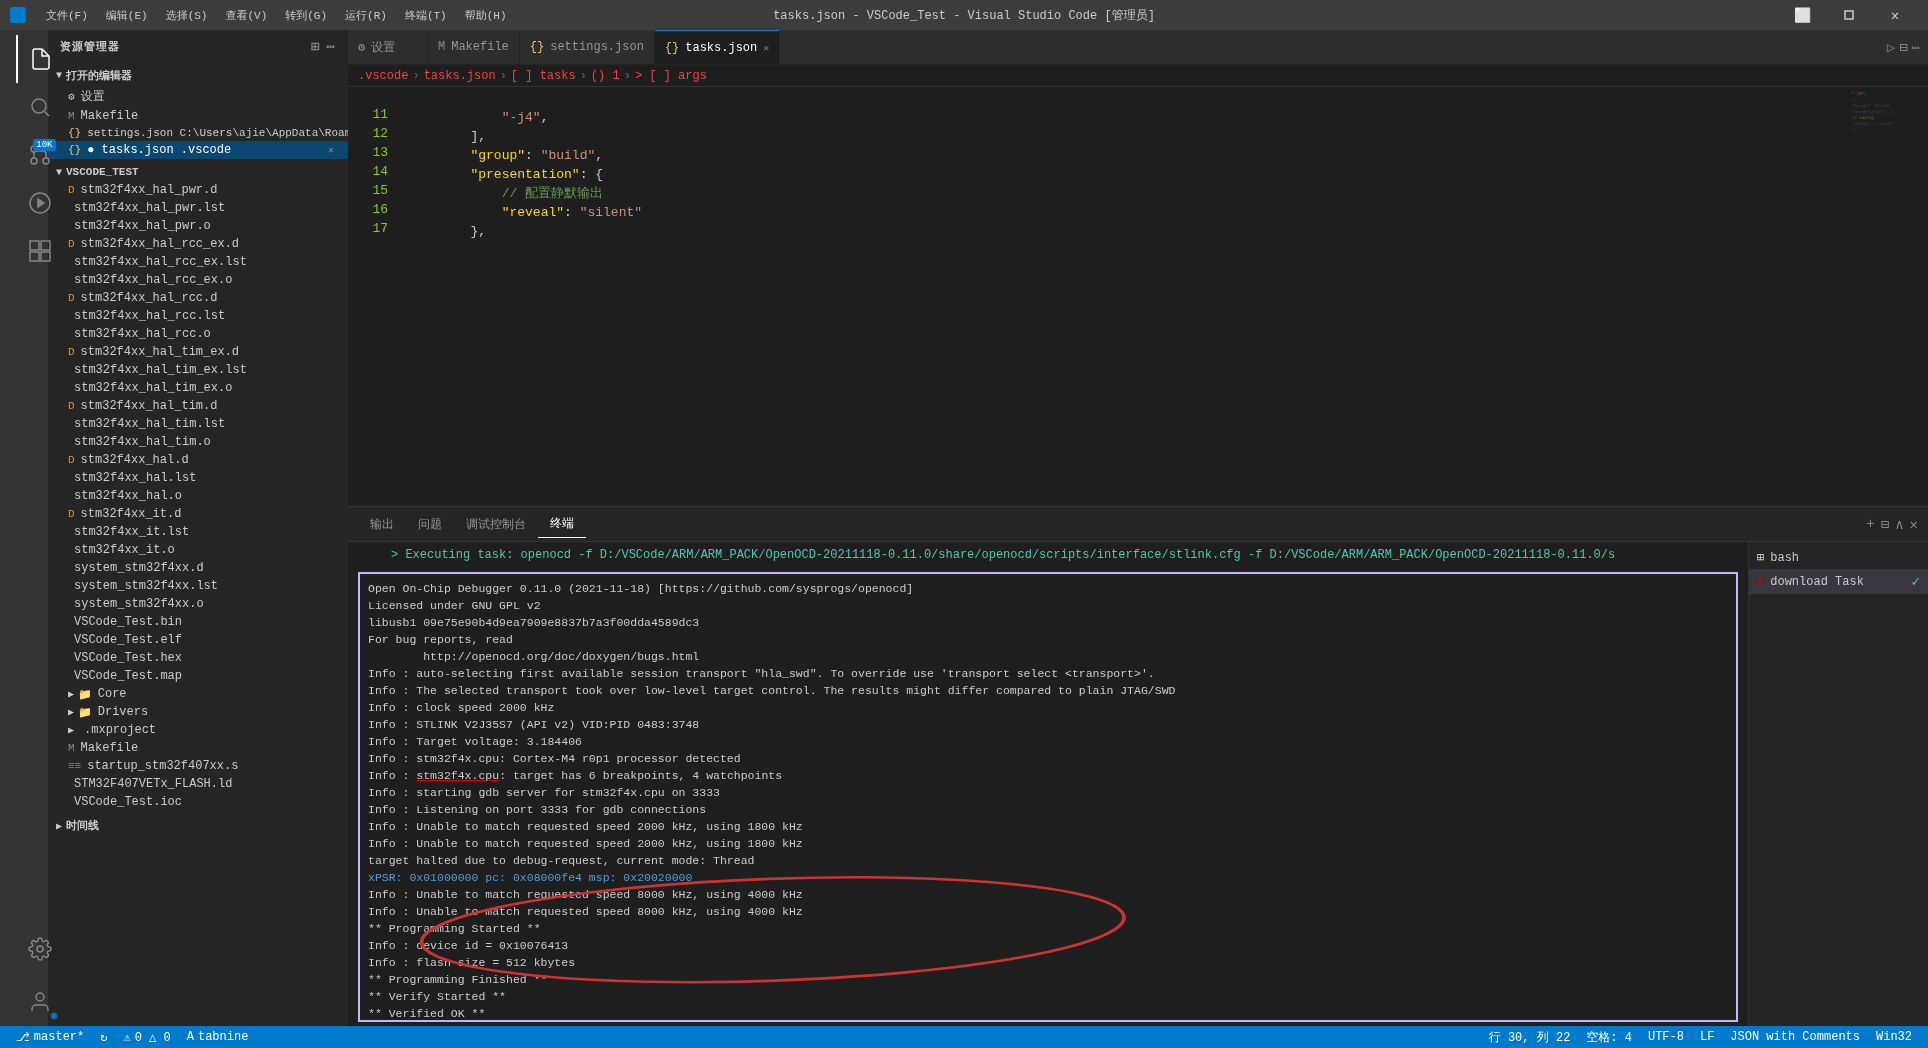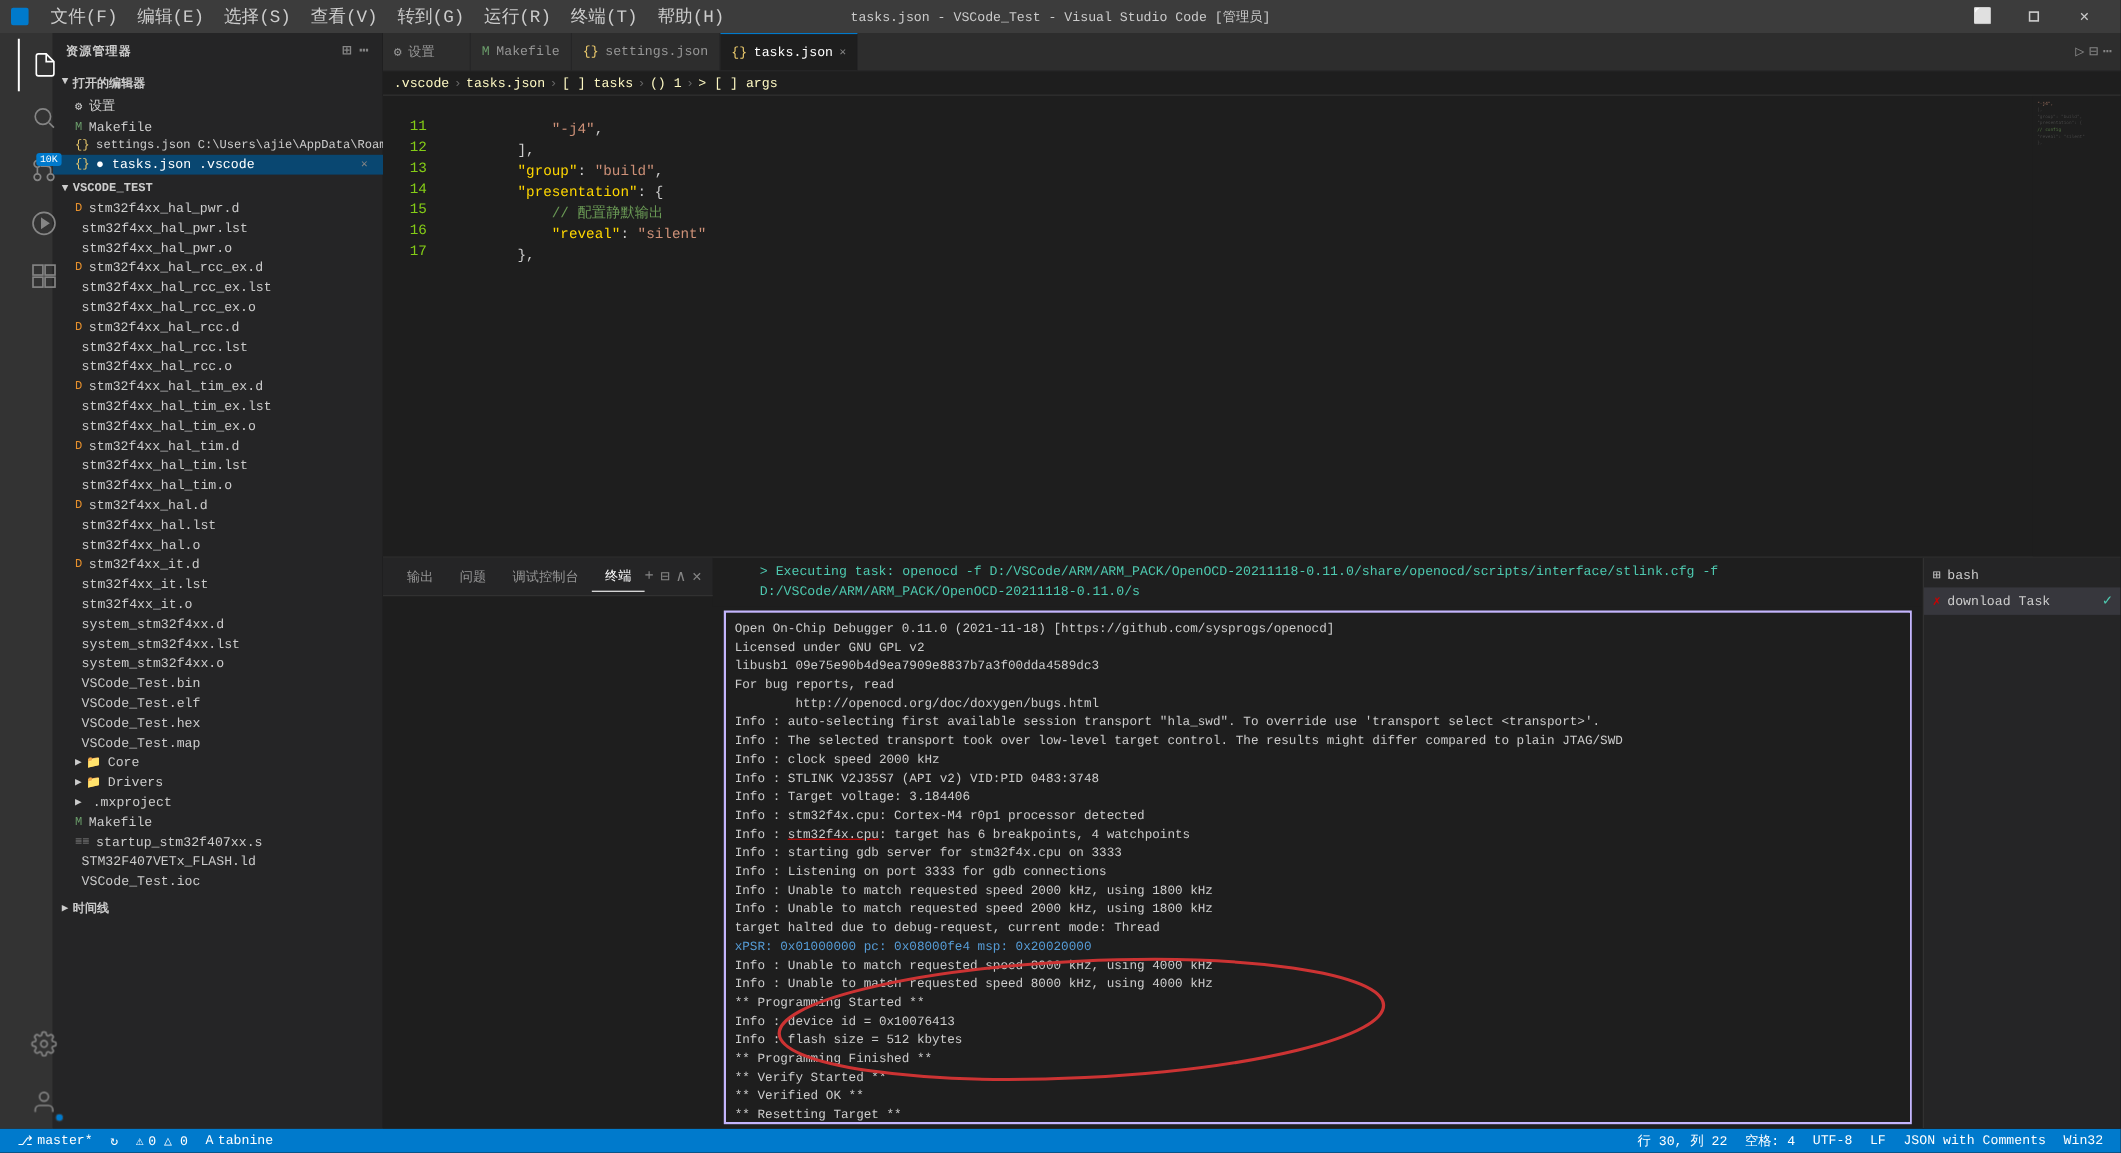--- a/index.html
+++ b/index.html
@@ -24,21 +24,21 @@
       user-select: none;
     }
     .titlebar-left {
       display: flex;
       align-items: center;
       gap: 8px;
     }
     .titlebar-menu {
       display: flex;
       gap: 2px;
-      font-size: 16px;
+      font-size: 11px;
     }
     .titlebar-menu span {
       padding: 3px 8px;
       cursor: pointer;
       color: #cccccc;
     }
     .titlebar-title {
       font-size: 12px;
       color: #cccccc;
       position: absolute;
@@ -226,21 +226,21 @@
       height: 22px;
       background: #1e1e1e;
       display: flex;
       align-items: center;
       padding: 0 10px;
       font-size: 12px;
       color: #cccccc;
       border-bottom: 1px solid #333333;
       gap: 4px;
     }
-    .breadcrumb span { color: #fef9c3; }
+    .breadcrumb span { color: #ef4444; }
     .breadcrumb .sep { color: #666666; }
 
     
     .code-editor {
       flex: 1;
       display: flex;
       overflow: hidden;
       position: relative;
     }
     .line-numbers {
@@ -270,20 +270,21 @@
       overflow: hidden;
       opacity: 0.7;
     }
 
     
     .terminal-area {
       height: 520px;
       background: #1e1e1e;
       border-top: 1px solid #333333;
       display: flex;
+      flex-direction: column;
     }
     .terminal-tabs {
       height: 35px;
       background: #252526;
       display: flex;
       align-items: center;
       padding: 0 10px;
       gap: 0;
       border-bottom: 1px solid #333333;
     }

